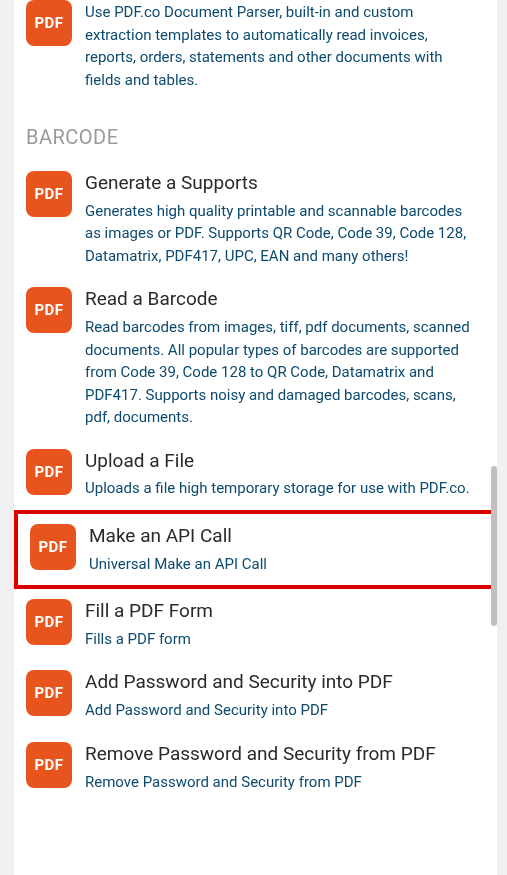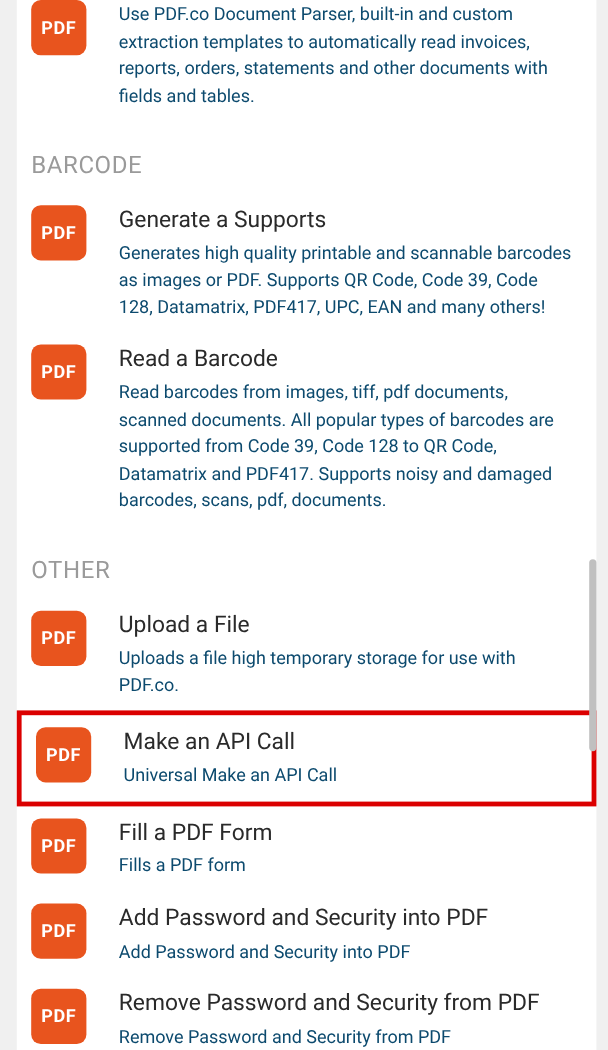--- a/index.html
+++ b/index.html
@@ -26,21 +26,21 @@
       right: 0;
       top: 466px;
       width: 6px;
       height: 160px;
       background: #c0c0c0;
       border-radius: 3px;
     }
     .item {
       display: flex;
       padding: 10px 18px 10px 12px;
-      gap: 27px;
+      gap: 13px;
     }
     .item.top {
       padding-top: 0;
     }
     .icon {
       flex-shrink: 0;
       width: 46px;
       height: 46px;
       background: #e8541e;
       border-radius: 8px;
@@ -114,21 +114,20 @@
   <div class="item">
     <div class="icon">
       <span class="icon-text">PDF</span>
     </div>
     <div class="item-text">
       <div class="item-title">Read a Barcode</div>
       <div class="item-desc">Read barcodes from images, tiff, pdf documents, scanned documents. All popular types of barcodes are supported from Code 39, Code 128 to QR Code, Datamatrix and PDF417. Supports noisy and damaged barcodes, scans, pdf, documents.</div>
     </div>
   </div>
 
-  <div class="section-header">OTHER</div>
 
   <div class="item">
     <div class="icon">
       <span class="icon-text">PDF</span>
     </div>
     <div class="item-text">
       <div class="item-title">Upload a File</div>
       <div class="item-desc">Uploads a file high temporary storage for use with PDF.co.</div>
     </div>
   </div>

